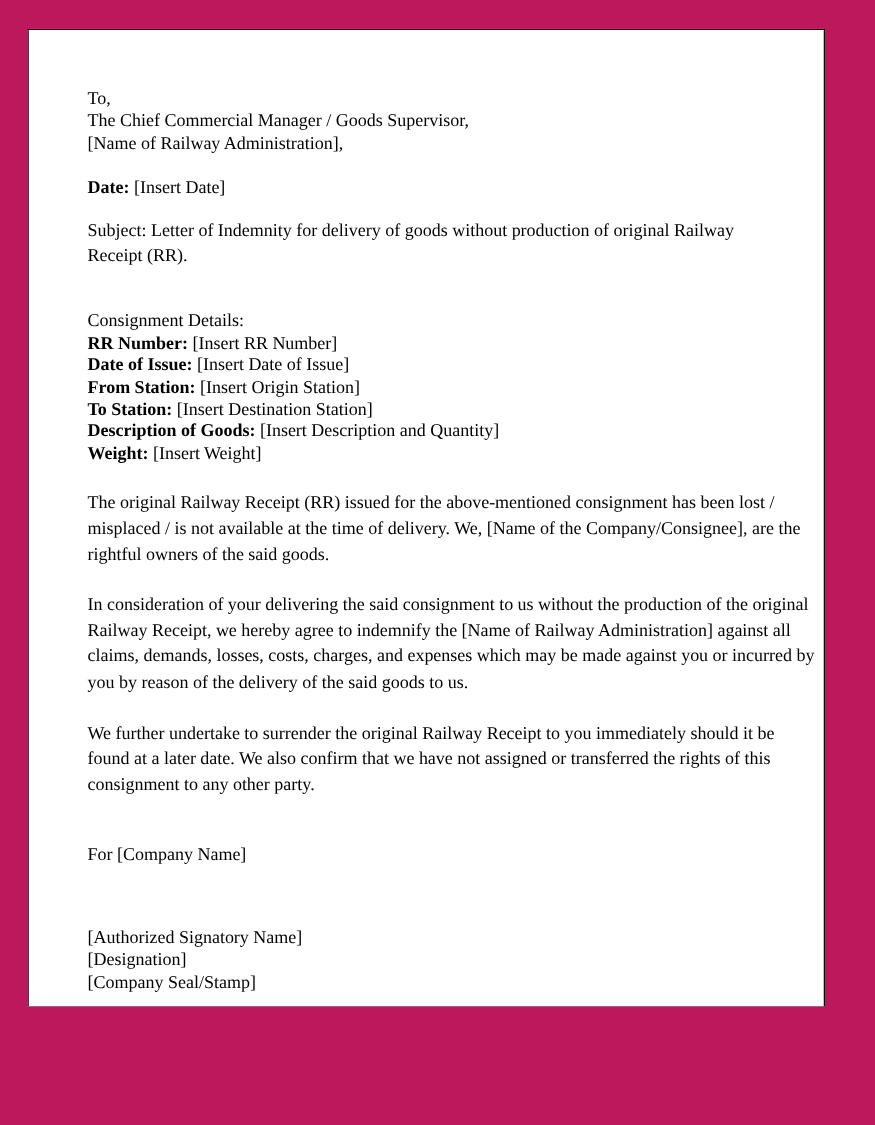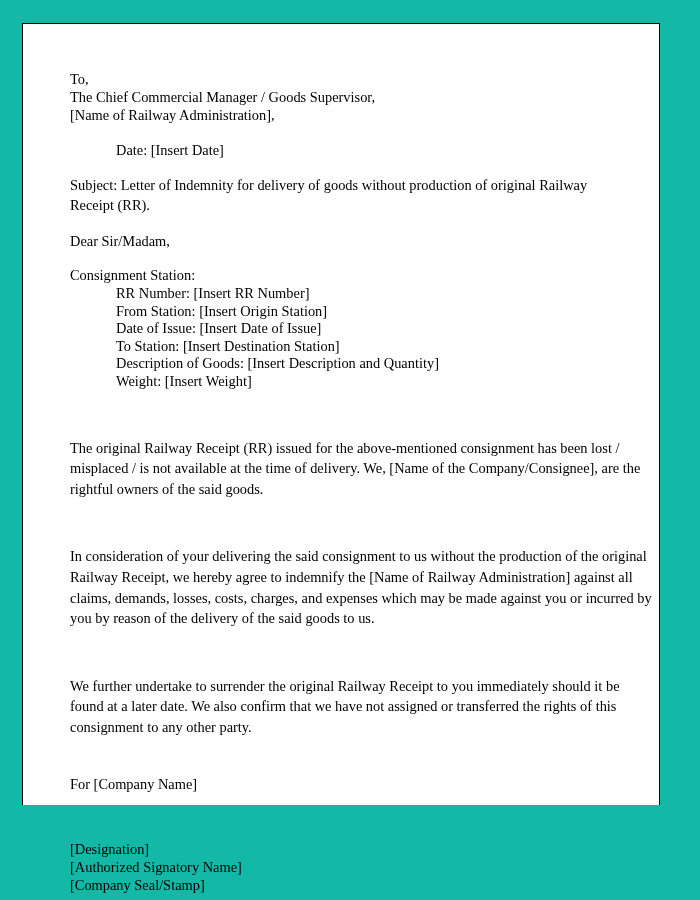--- a/index.html
+++ b/index.html
@@ -11,21 +11,21 @@
     width: 700px;
     height: 900px;
     font-family: "Liberation Serif", serif;
     color: #000000;
     overflow: hidden;
   }
   .page {
     position: relative;
     width: 700px;
     height: 900px;
-    background: #14b8a6;
+    background: #be185d;
   }
   
   .sheet {
     position: absolute;
     left: 22px;
     top: 23px;
     width: 638px;
     height: 782px;
     border: 1px solid #000000;
     border-bottom: none;
@@ -45,27 +45,26 @@
   }
   .block {
     margin-bottom: 0;
   }
   .gap-md { height: 17px; }
   .gap-lg { height: 20px; }
   .para {
     font-size: 14.4px;
     line-height: 20.6px;
     text-align: left;
-    margin-top: 27px;
   }
   .label-line {
     font-size: 14.4px;
     line-height: 17.6px;
   }
-  .label-line b { font-weight: normal; margin-left: 46px; }
+  .label-line b { font-weight: bold; }
   .subject {
     font-size: 14.4px;
     line-height: 19.5px;
     font-weight: normal;
     width: 560px;
   }
 </style>
 </head>
 <body>
 
@@ -82,29 +81,28 @@
       <div class="gap-md"></div>
 
       <div class="label-line"><b>Date:</b> <span>[Insert Date]</span></div>
 
       <div class="gap-md"></div>
 
       <div class="subject">Subject: Letter of Indemnity for delivery of goods without production of original Railway Receipt (RR).</div>
 
       <div class="gap-md"></div>
 
-      <div class="line">Dear Sir/Madam,</div>
 
       <div class="gap-md"></div>
 
       <div class="block">
-        <div class="label-line">Consignment Station:</div>
+        <div class="label-line">Consignment Details:</div>
         <div class="label-line"><b>RR Number:</b> <span>[Insert RR Number]</span></div>
+        <div class="label-line"><b>Date of Issue:</b> <span>[Insert Date of Issue]</span></div>
         <div class="label-line"><b>From Station:</b> <span>[Insert Origin Station]</span></div>
-        <div class="label-line"><b>Date of Issue:</b> <span>[Insert Date of Issue]</span></div>
         <div class="label-line"><b>To Station:</b> <span>[Insert Destination Station]</span></div>
         <div class="label-line"><b>Description of Goods:</b> <span>[Insert Description and Quantity]</span></div>
         <div class="label-line"><b>Weight:</b> <span>[Insert Weight]</span></div>
       </div>
 
       <div class="gap-lg"></div>
 
       <div class="para">The original Railway Receipt (RR) issued for the above-mentioned consignment has been lost / misplaced / is not available at the time of delivery. We, [Name of the Company/Consignee], are the rightful owners of the said goods.</div>
 
       <div class="gap-lg"></div>
@@ -117,19 +115,19 @@
 
       <div class="gap-lg"></div>
 
 
       <div class="gap-md"></div>
 
       <div class="line">For [Company Name]</div>
 
       <div style="height:47px"></div>
 
+      <div class="line">[Authorized Signatory Name]</div>
       <div class="line">[Designation]</div>
-      <div class="line">[Authorized Signatory Name]</div>
       <div class="line">[Company Seal/Stamp]</div>
 
     </div>
   </div>
 </div>
 
 </body></html>

